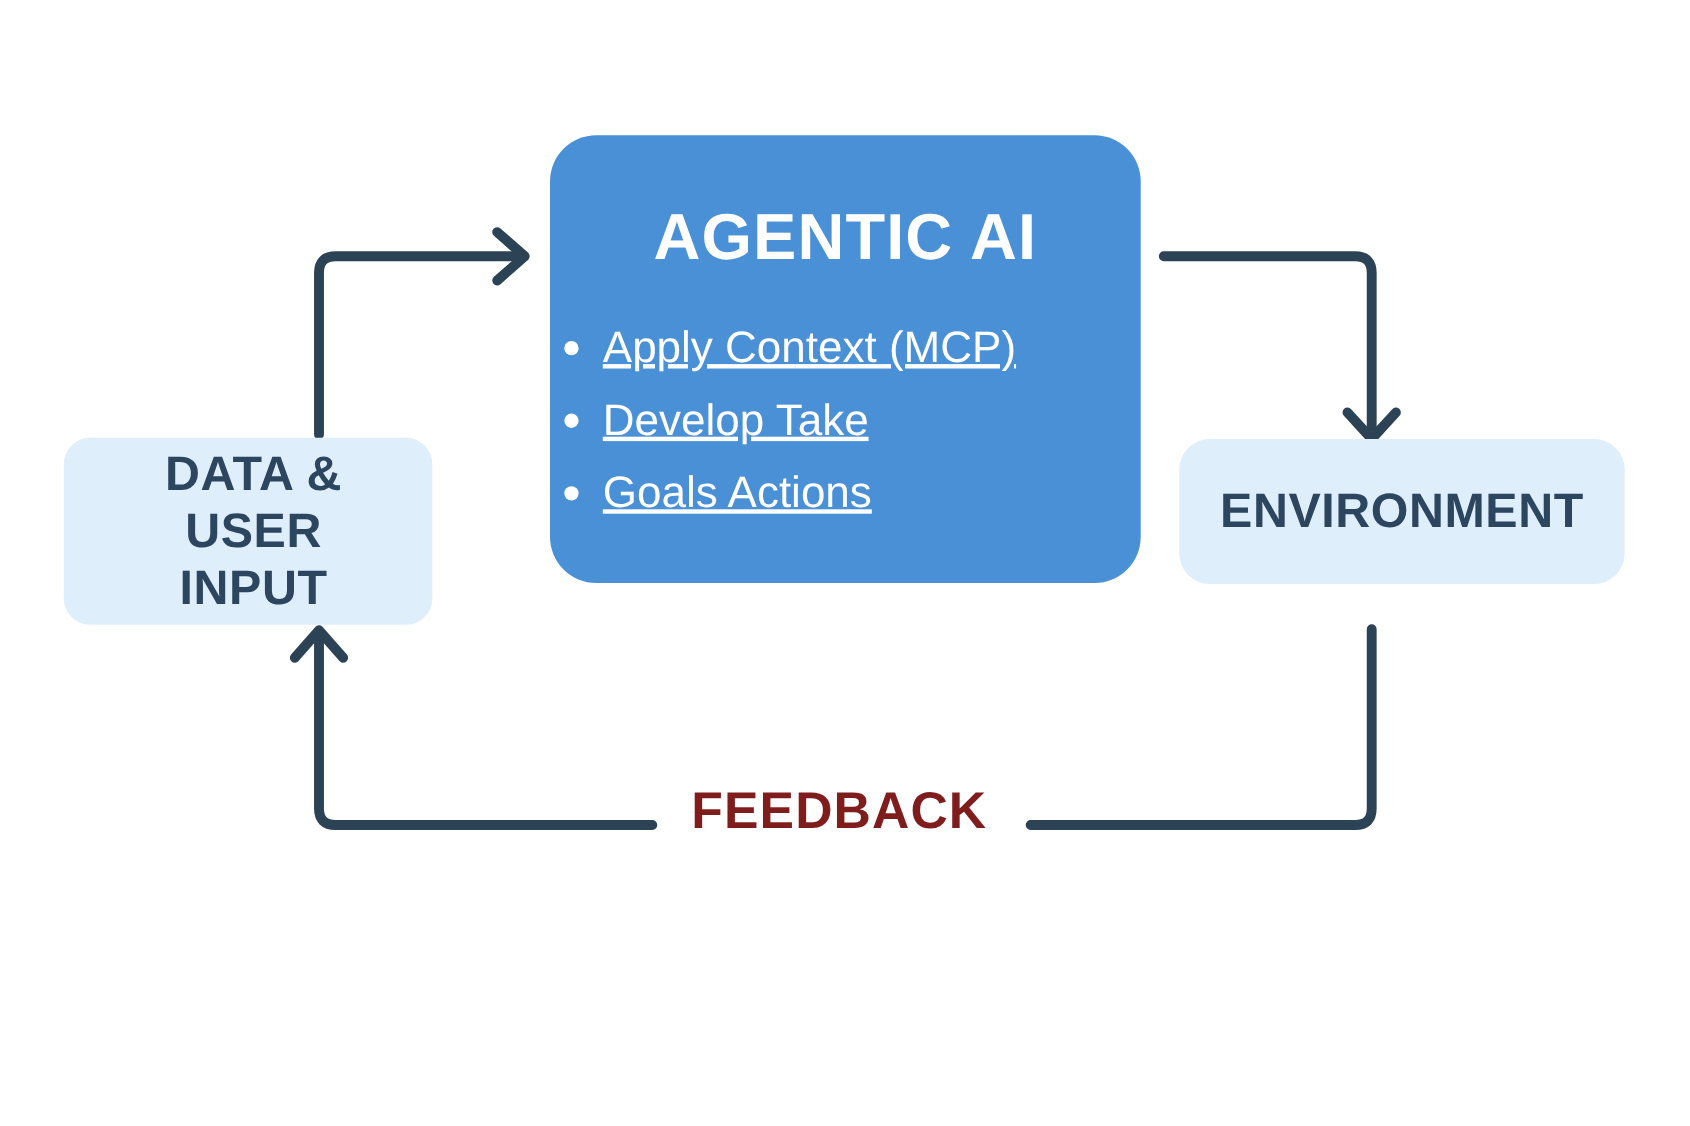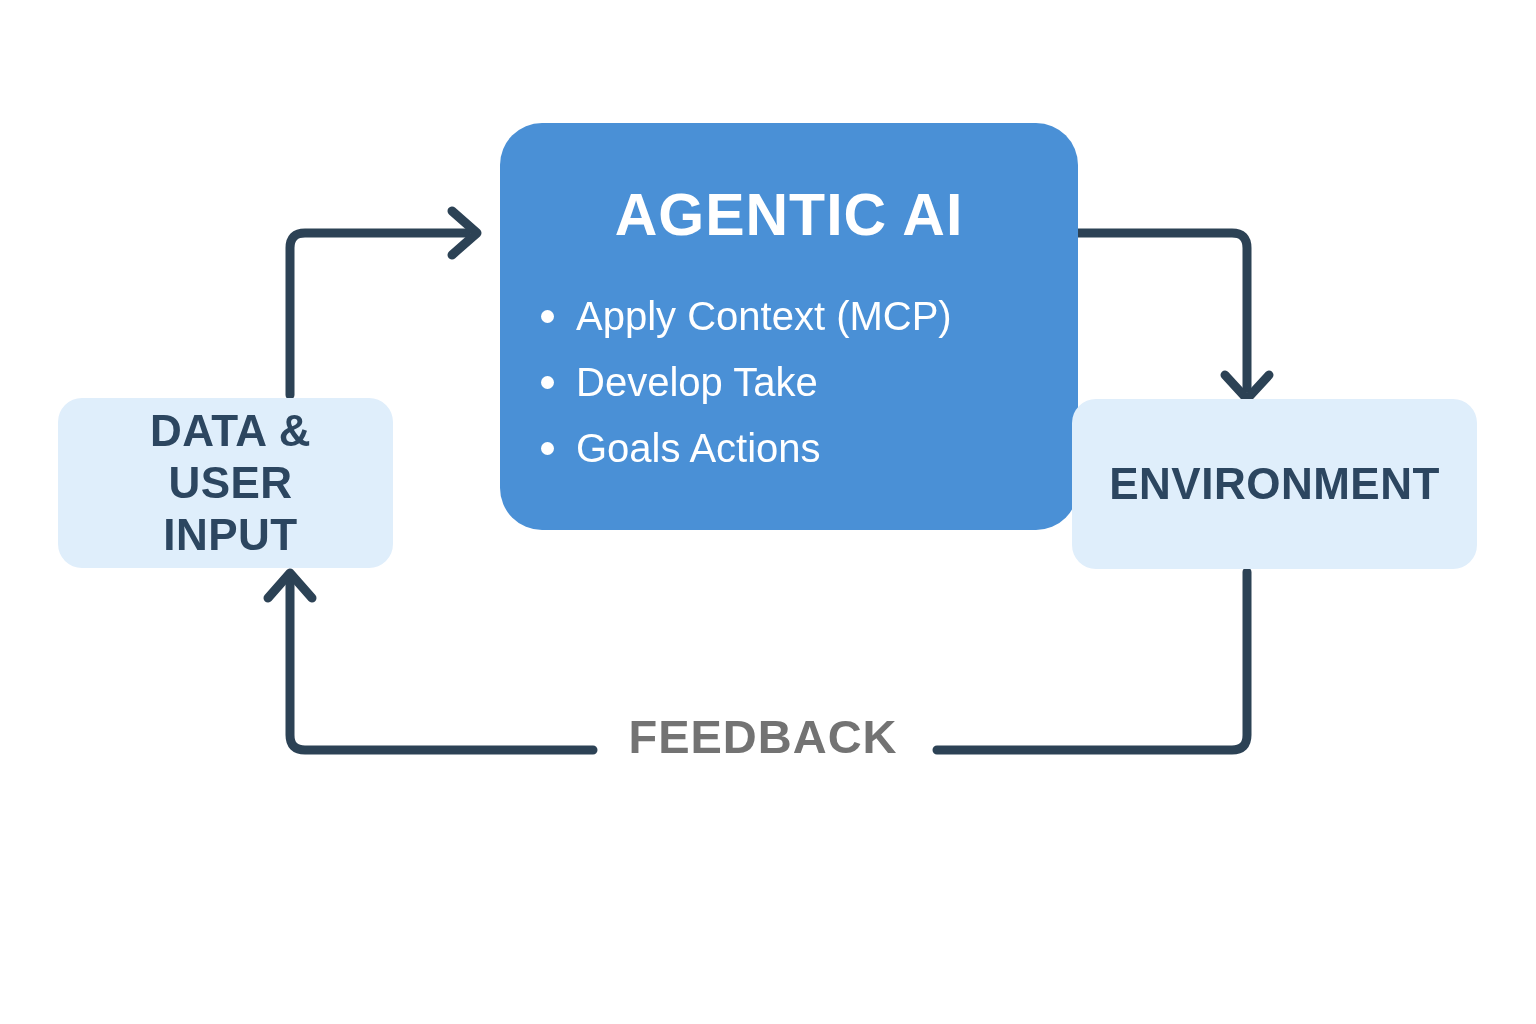--- a/index.html
+++ b/index.html
@@ -26,42 +26,43 @@
     background: #dfeefb;
     border-radius: 24px;
     color: #2c4660;
     font-weight: bold;
     font-size: 44px;
     line-height: 1.18;
     letter-spacing: 0.5px;
     padding: 0 28px;
   }
   .node-input { left: 58px; top: 398px; width: 335px; height: 170px; padding-left: 38px; }
-  .node-env   { left: 1072px; top: 399px; width: 405px; height: 170px; }
+  .node-env   { left: 1072px; top: 399px; width: 405px; height: 132px; border-radius: 28px; }
   .node-agent {
     position: absolute;
-    left: 500px; top: 123px; width: 578px; height: 407px;
+    left: 500px; top: 123px; width: 537px; height: 407px;
     background: #4a90d6;
     border-radius: 42px;
     color: #ffffff;
     display: block;
   }
   .agent-title {
     margin-top: 62px;
     text-align: center;
     font-weight: bold;
     font-size: 59px;
     line-height: 60px;
     letter-spacing: 1px;
     color: #ffffff;
   }
   .agent-bullets {
     list-style: none;
     margin-top: 38px;
-    padding-left: 76px;
+    padding-left: 48px;
+    text-decoration: underline;
   }
   .agent-bullets li {
     position: relative;
     font-size: 40px;
     line-height: 66px;
     font-weight: normal;
     color: #ffffff;
   }
   .agent-bullets li .bullet-dot {
     position: absolute;
@@ -71,21 +72,21 @@
     background: #ffffff;
   }
   .feedback-label {
     position: absolute;
     left: 603px; top: 712px;
     width: 320px; height: 48px;
     display: flex; align-items: center; justify-content: center;
     font-size: 47px;
     font-weight: bold;
     letter-spacing: 1px;
-    color: #737373;
+    color: #7f1d1d;
   }
 </style>
 </head>
 <body>
 
 <div class="canvas">
 
   <svg class="arrow-layer" viewBox="0 0 1536 1024" fill="none" stroke="#2c4255" stroke-width="9" stroke-linecap="round" stroke-linejoin="round">
 
     <path d="M 290 395 L 290 248 Q 290 233 305 233 L 466 233"></path>

